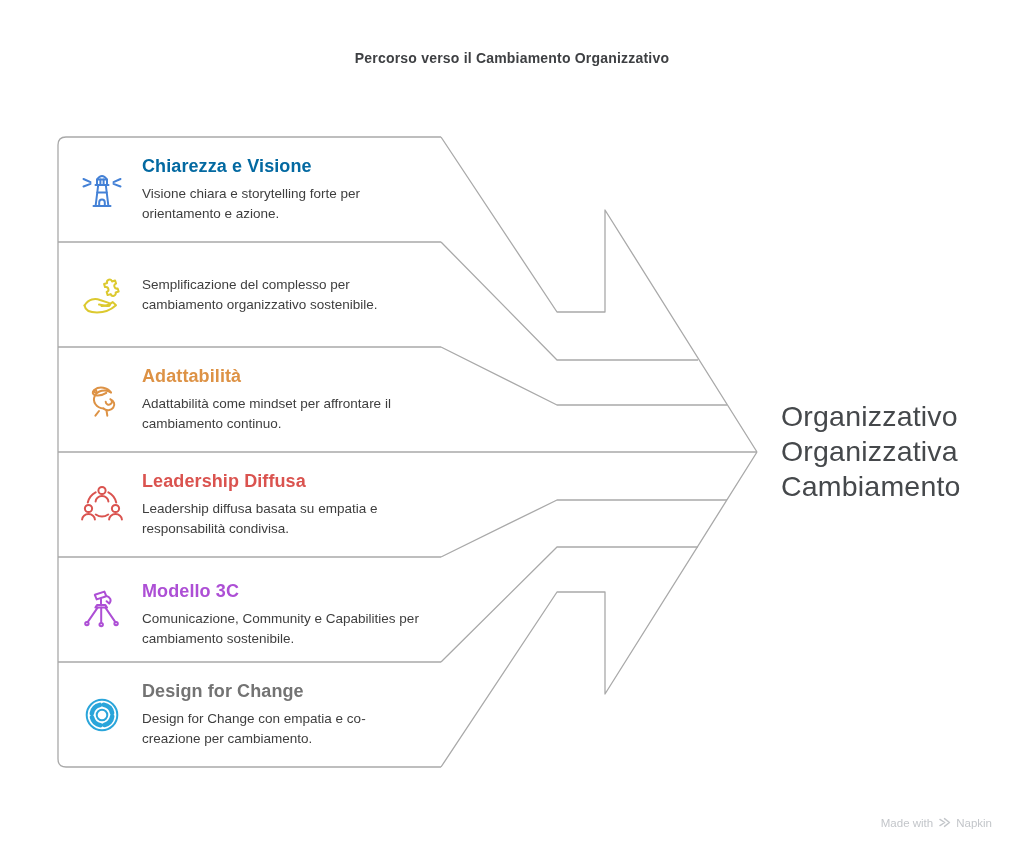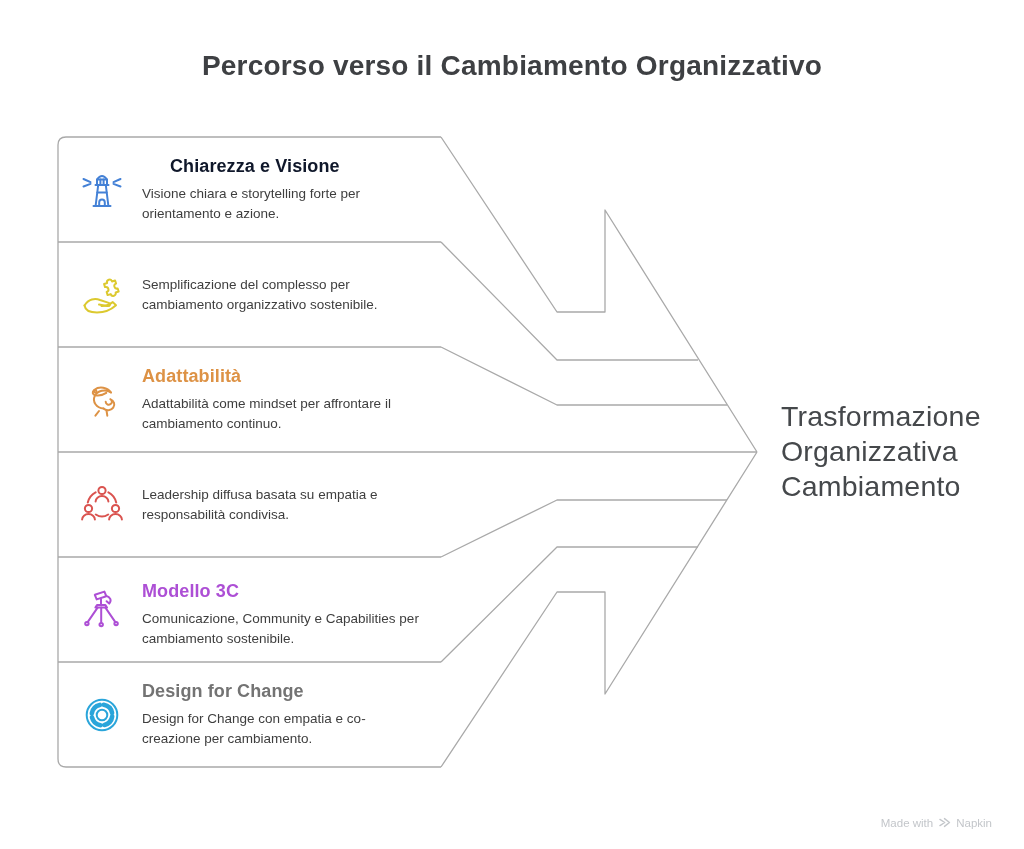--- a/index.html
+++ b/index.html
@@ -3,21 +3,21 @@
 <meta charset="utf-8">
 <style>
   html,body{margin:0;padding:0;}
   body{
     width:1024px;height:849px;position:relative;overflow:hidden;
     background:#ffffff;
     font-family:"Liberation Sans", sans-serif;
   }
   .title{
     position:absolute;top:50px;left:0;right:0;margin:0;
-    text-align:center;font-size:28px;font-weight:bold;
+    text-align:center;font-size:14px;font-weight:bold;
     color:var(--heading);letter-spacing:.2px;
   }
   svg.flow-svg{position:absolute;left:0;top:0;}
   .flow{stroke:var(--line);fill:none;stroke-width:1.3;stroke-linejoin:round;}
   .card{
     position:absolute;left:58px;width:402px;
     display:flex;flex-direction:column;justify-content:center;
     padding-left:84px;box-sizing:border-box;
   }
   .card-icon{
@@ -65,21 +65,21 @@
       <path d="M19,13.5 h10 v5.5 h-10 z"></path>
       <path d="M22.4,13.5 v5.5 M25.6,13.5 v5.5"></path>
       <path d="M17.5,19 h13"></path>
       <path d="M20.2,19 L17.6,40 M27.8,19 L30.4,40"></path>
       <path d="M15.5,40 h17"></path>
       <path d="M21.2,40 v-3.6 a2.8,2.8 0 0 1 5.6,0 V40"></path>
       <path d="M19.3,26.5 h9.4"></path>
       <path d="M5.5,13 l7,3.2 M5.5,20.5 l7,-2.6 M42.5,13 l-7,3.2 M42.5,20.5 l-7,-2.6"></path>
     </svg>
   </div>
-  <div class="card-title" style="color: #0f172a; margin-left: 28px;">Chiarezza e Visione</div>
+  <div class="card-title" style="color: #0369a1;">Chiarezza e Visione</div>
   <div class="card-desc" style="max-width:268px">Visione chiara e storytelling forte per orientamento e azione.</div>
 </div>
 
 <div class="card" style="top:242px;height:105px">
   <div class="card-icon" style="color: rgb(220, 201, 47);">
     <svg width="48" height="48" viewBox="0 0 48 48" fill="none" stroke="currentColor" stroke-width="2" stroke-linecap="round" stroke-linejoin="round">
       <g transform="rotate(-18 33 15)">
         <path d="M27,11 h3.2 a2.6,2.6 0 1 1 5.2,0 H38.6 v3.2 a2.6,2.6 0 1 0 0,5.2 V22.6 h-3.2 a2.6,2.6 0 1 1 -5.2,0 H27 v-3.2 a2.6,2.6 0 1 0 0,-5.2 z"></path>
       </g>
       <path d="M6.5,34.5 c4,-6.5 10.5,-7.5 15.5,-5.5 l8,2.6 c3,1 2.4,4 -1,3.4 l-8,-1.4"></path>
@@ -108,20 +108,21 @@
     <svg width="48" height="48" viewBox="0 0 48 48" fill="none" stroke="currentColor" stroke-width="2" stroke-linecap="round" stroke-linejoin="round">
       <circle cx="24" cy="9.5" r="3.6"></circle>
       <path d="M17.6,20.5 a6.4,5.4 0 0 1 12.8,0"></path>
       <circle cx="10.5" cy="27.5" r="3.6"></circle>
       <path d="M4.1,38.5 a6.4,5.4 0 0 1 12.8,0"></path>
       <circle cx="37.5" cy="27.5" r="3.6"></circle>
       <path d="M31.1,38.5 a6.4,5.4 0 0 1 12.8,0"></path>
       <path d="M9.8,21.5 q1.6,-7 7.8,-10.2 M38.2,21.5 q-1.6,-7 -7.8,-10.2 M17.8,33.5 q6.2,4.2 12.4,0"></path>
     </svg>
   </div>
+  <div class="card-title" style="color: rgb(218, 83, 79);">Leadership Diffusa</div>
   <div class="card-desc" style="max-width:268px">Leadership diffusa basata su empatia e responsabilità condivisa.</div>
 </div>
 
 <div class="card" style="top:557px;height:105px">
   <div class="card-icon" style="color: rgb(173, 79, 213);">
     <svg width="48" height="48" viewBox="0 0 48 48" fill="none" stroke="currentColor" stroke-width="2" stroke-linecap="round" stroke-linejoin="round">
       <path d="M16.8,8.8 l9.6,-3.2 1.9,4.6 -9.6,3.2 z"></path>
       <path d="M27.8,9.6 c4.6,1.4 6.2,4.8 3.4,8 l-2.6,-2.4"></path>
       <path d="M23,13.2 v5.8"></path>
       <path d="M19,19 h8.4 l1.6,2.6 H17.4 z"></path>
@@ -141,21 +142,21 @@
       <circle cx="24" cy="24" r="15.3"></circle>
       <circle cx="24" cy="24" r="5.3"></circle>
       <circle cx="24" cy="24" r="10.3" stroke-width="4.6" stroke-dasharray="12.2 3.98" transform="rotate(8 24 24)"></circle>
     </svg>
   </div>
   <div class="card-title" style="color: #737373;">Design for Change</div>
   <div class="card-desc" style="max-width:268px">Design for Change con empatia e co-creazione per cambiamento.</div>
 </div>
 
 <div class="outcome">
-  <div>Trasformazione</div>
+  <div>Organizzativo</div>
   <div>Organizzativa</div>
   <div>Cambiamento</div>
 </div>
 
 <div class="footer">
   <span>Made with</span>
   <svg width="13" height="13" viewBox="0 0 12 12" fill="none" stroke-width="1.3" stroke-linecap="round" stroke-linejoin="round">
     <path d="M1.8,3.2 L6.2,6 L1.8,8.8"></path>
     <path d="M6,2.4 L10.6,6 L6,9.6"></path>
   </svg>

